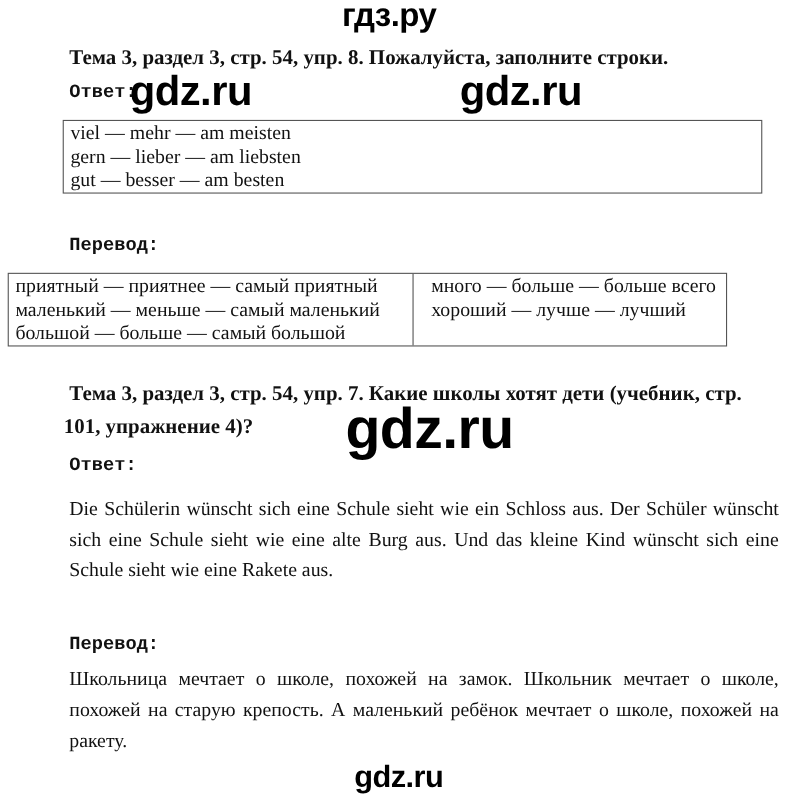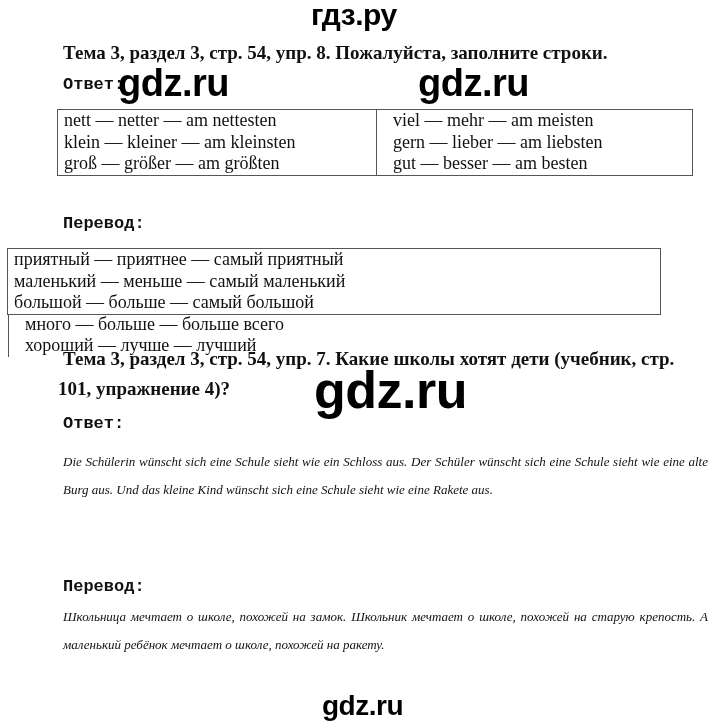--- a/index.html
+++ b/index.html
@@ -4,50 +4,45 @@
 <style>
   html, body { margin: 0; padding: 0; background: #ffffff; }
   body { width: 720px; height: 726px; position: relative; overflow: hidden; color: #111; font-family: "Liberation Serif", serif; }
   .wm { position: absolute; font-family: "Liberation Sans", "DejaVu Sans", sans-serif; font-weight: bold; color: #000; letter-spacing: -0.5px; }
   .abs { position: absolute; }
   .h { font-family: "Liberation Serif", serif; font-weight: bold; font-size: 19px; color: #111; }
   .lbl { font-family: Liberation Mono, monospace; font-weight: bold; font-size: 17px; color: #111; }
   .tbl { position: absolute; border: 1px solid #555; display: flex; font-size: 18px; line-height: 21.5px; }
   .tbl .cell { padding: 0 6px; white-space: nowrap; }
   .tbl .cell + .cell { border-left: 1px solid #555; padding-left: 16px; }
-  .para { position: absolute; font-size: 13px; line-height: 28px; text-align: justify; font-style: italic; }
+  .para { position: absolute; font-size: 18px; line-height: 28px; text-align: justify; }
   .para.last-left { text-align-last: left; }
 </style>
 </head>
 <body>
 
 <div class="wm" style="left:311px; top:-2px; font-size:30px;">гдз.ру</div>
 
 <div class="abs h" style="left:63px; top:42px;">Тема 3, раздел 3, стр. 54, упр. 8. Пожалуйста, заполните строки.</div>
 
 <div class="abs lbl" style="left:63px; top:75px;">Ответ:</div>
 <div class="wm" style="left:118px; top:62px; font-size:38px;">gdz.ru</div>
 <div class="wm" style="left:418px; top:62px; font-size:38px;">gdz.ru</div>
 
 <div class="tbl" style="left:57px; top:109px; width:634px; height:65px;">
-  <div class="cell" style="width:306px;">
-    <div>nett — netter — am nettesten</div>
-    <div>klein — kleiner — am kleinsten</div>
-    <div>groß — größer — am größten</div>
-  </div>
   <div class="cell">
     <div>viel — mehr — am meisten</div>
     <div>gern — lieber — am liebsten</div>
     <div>gut — besser — am besten</div>
   </div>
 </div>
 
 <div class="abs lbl" style="left:63px; top:214px;">Перевод:</div>
 
-<div class="tbl" style="left:7px; top:248px; width:652px; height:65px;flex-direction:column;">
+<div class="tbl" style="left:7px; top:248px; width:652px; height:65px;">
   <div class="cell" style="width:355px;">
     <div>приятный — приятнее — самый приятный</div>
     <div>маленький — меньше — самый маленький</div>
     <div>большой — больше — самый большой</div>
   </div>
   <div class="cell">
     <div>много — больше — больше всего</div>
     <div>хороший — лучше — лучший</div>
   </div>
 </div>

